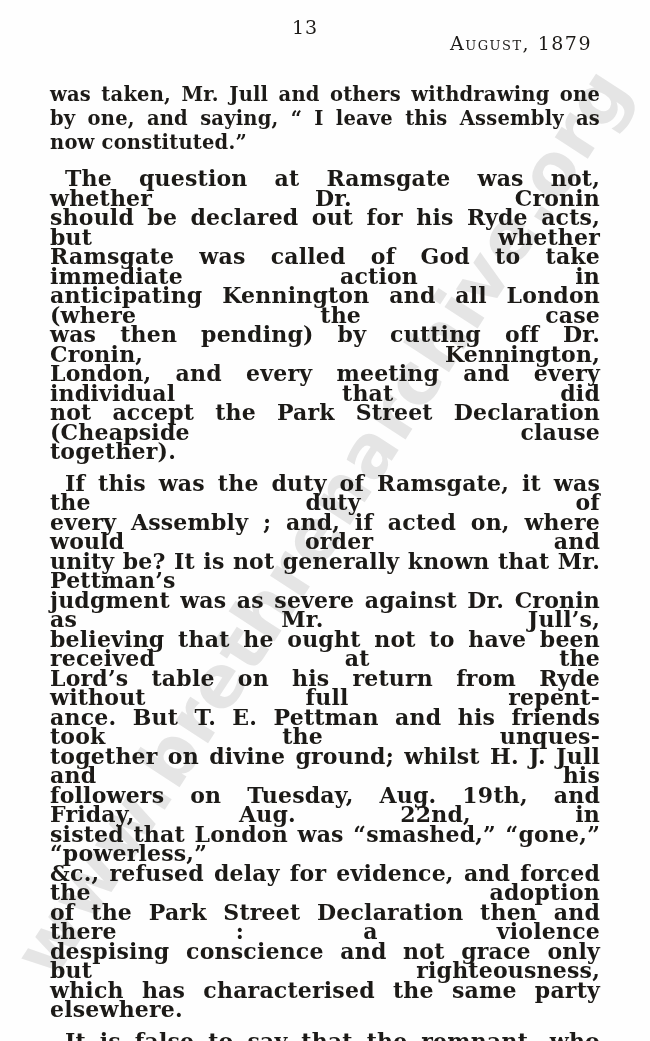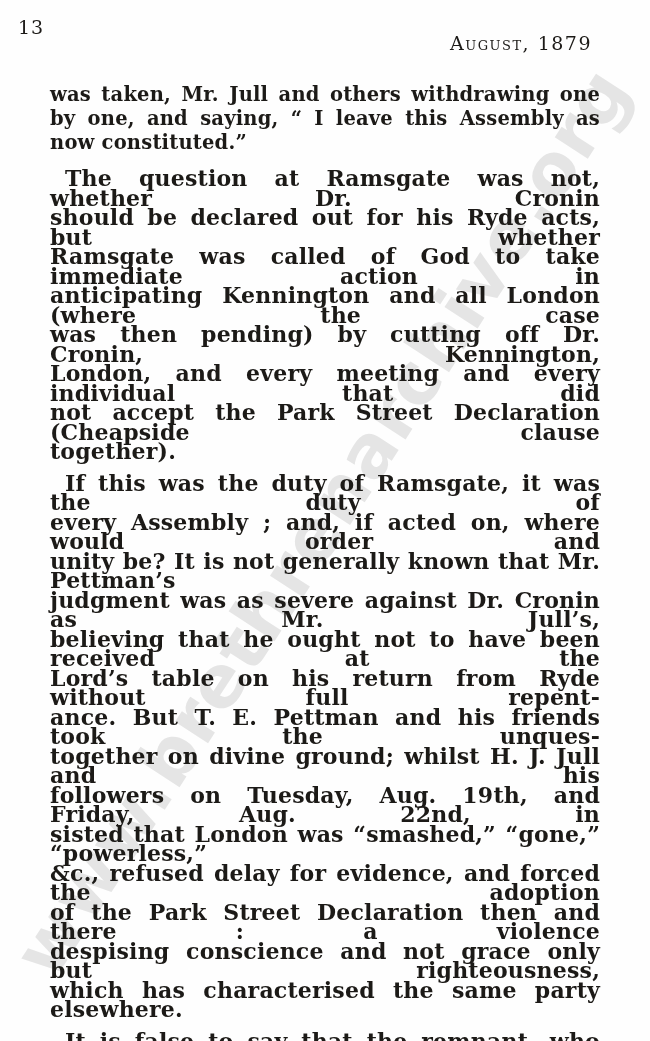--- a/index.html
+++ b/index.html
@@ -25,20 +25,21 @@
     user-select:none;
   }
   .header {
     position:absolute;
     top:16px; left:38px; right:38px;
     height:30px;
     font-size:19px;
   }
   .page-number {
     position:absolute; left:0; width:100%;
+    text-align:center;
     transform:translateX(-20px);
     letter-spacing:1px;
   }
   .issue-date {
     position:absolute; right:20px; top:16px;
     font-variant:small-caps;
     letter-spacing:1.5px;
   }
   .body {
     position:absolute;

